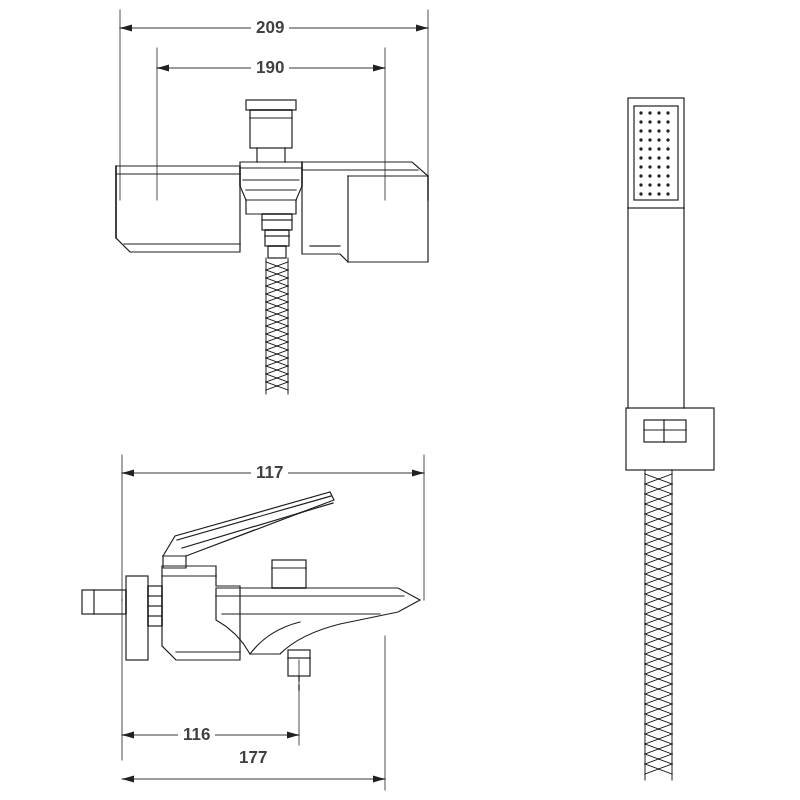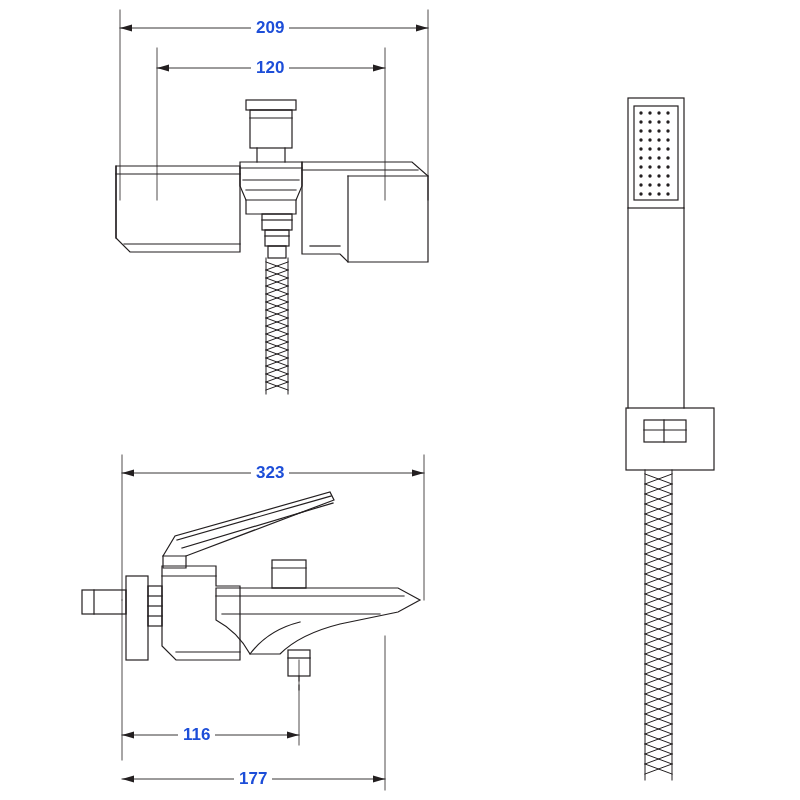--- a/index.html
+++ b/index.html
@@ -22,21 +22,21 @@
   #stage svg {
     position: absolute;
     top: 0;
     left: 0;
   }
   .dim-label {
     position: absolute;
     font-family: "Liberation Sans", sans-serif;
     font-size: 17px;
     font-weight: bold;
-    color: #1d4ed8;
+    color: #404040;
     background: #ffffff;
     padding: 0 5px;
     line-height: 19px;
     white-space: nowrap;
   }
 </style>
 </head>
 <body>
 
 <div id="stage">
@@ -292,18 +292,18 @@
             <line x1="672" y1="754" x2="645" y2="764"></line>
           <line x1="645" y1="764" x2="672" y2="774"></line>
             <line x1="672" y1="764" x2="645" y2="774"></line>
         </g>
       </g>
 
     </g>
   </svg>
 
   <div class="dim-label" style="left:251px; top:18px;">209</div>
-  <div class="dim-label" style="left:251px; top:58px;">120</div>
-  <div class="dim-label" style="left:251px; top:463px;">323</div>
+  <div class="dim-label" style="left:251px; top:58px;">190</div>
+  <div class="dim-label" style="left:251px; top:463px;">117</div>
   <div class="dim-label" style="left:178px; top:725px;">116</div>
-  <div class="dim-label" style="left:234px; top:769px;">177</div>
+  <div class="dim-label" style="left:234px; top:748px;">177</div>
 
 </div>
 
 </body></html>

